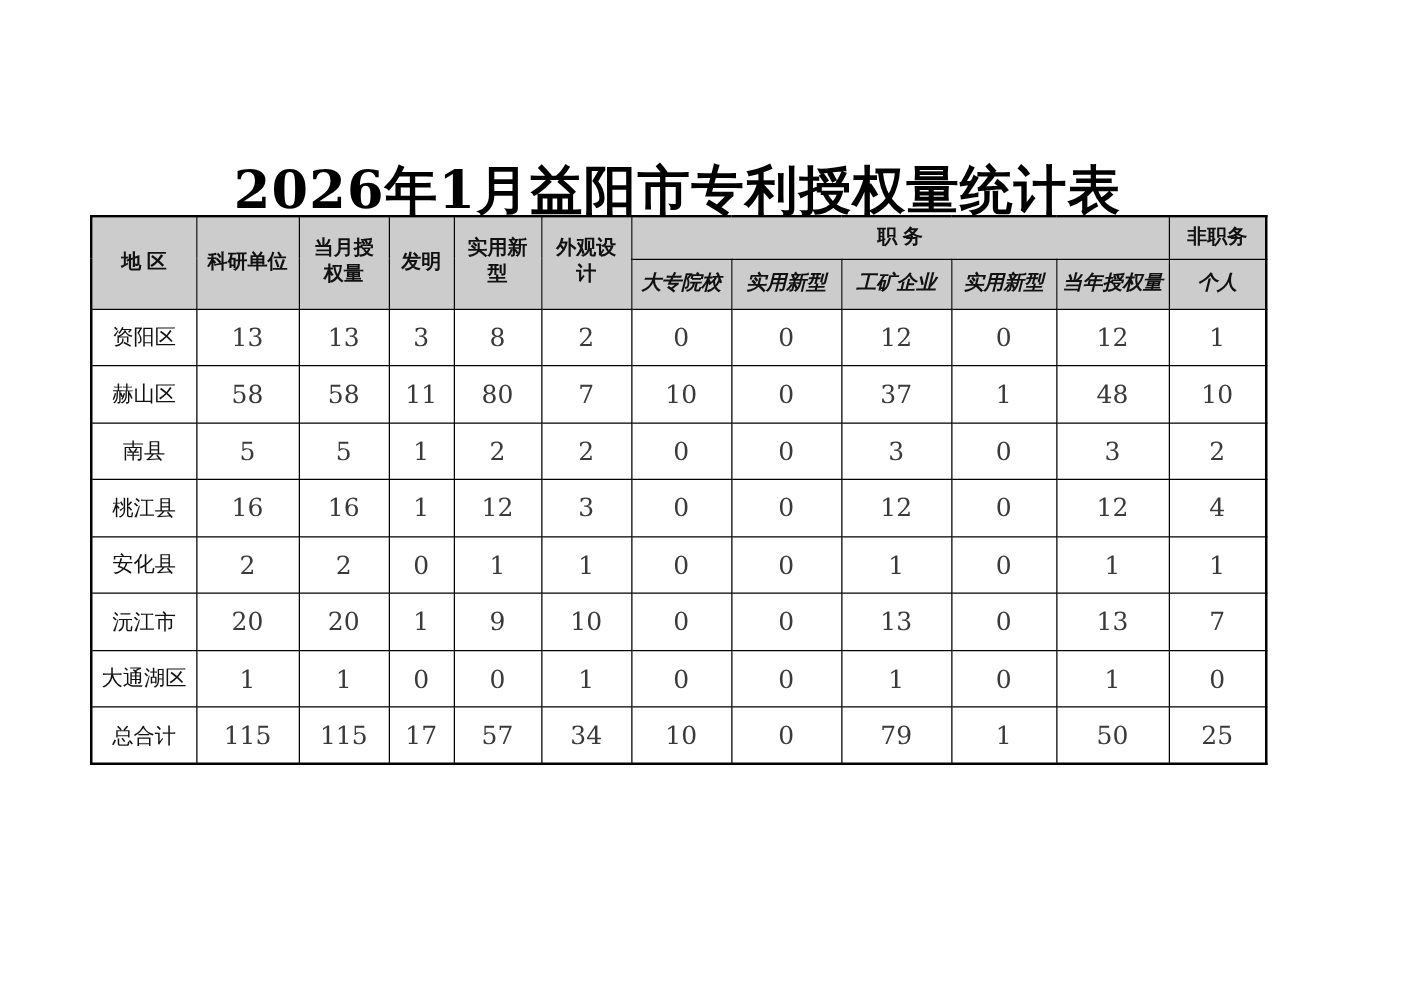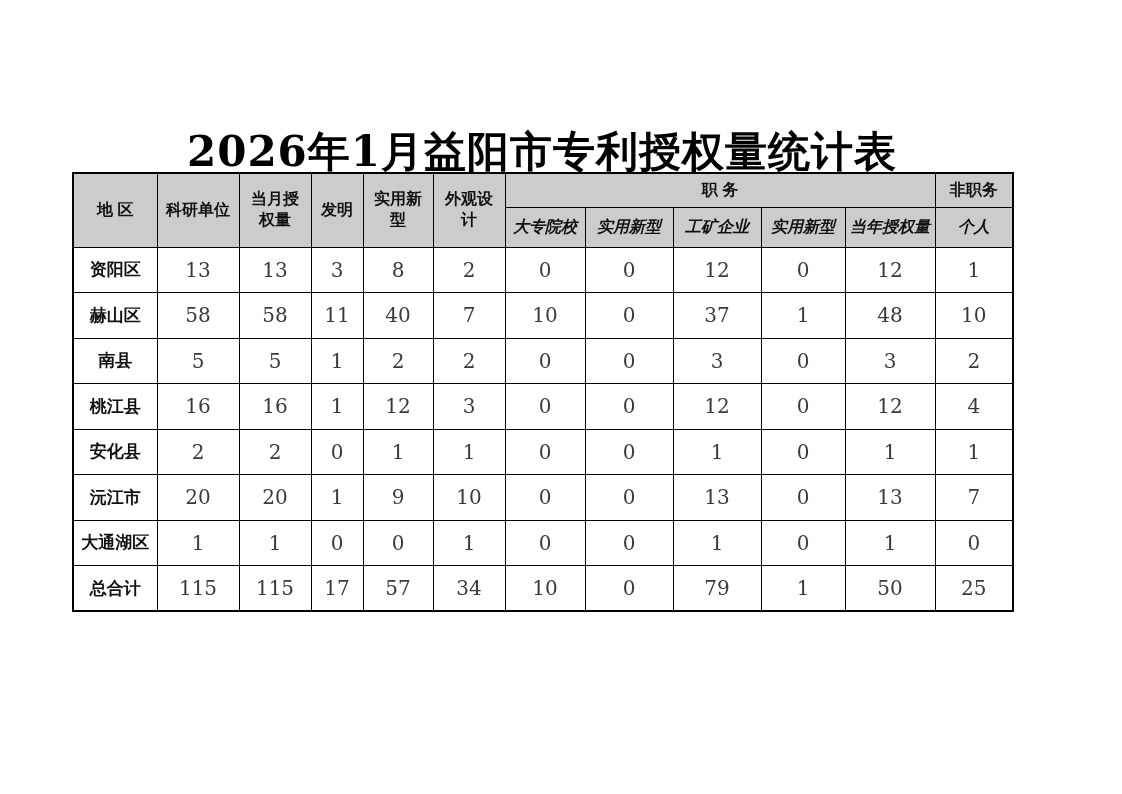--- a/index.html
+++ b/index.html
@@ -44,21 +44,21 @@
     background: #cccccc;
     font-weight: 700;
     font-size: 16px;
     color: #111111;
     line-height: 1.3;
   }
   thead tr.h1 { height: 34px; }
   thead tr.h2 { height: 40px; font-style: italic; }
   tbody tr { height: 45.5px; }
   td.region {
-    font-weight: 700;
+    font-weight: 400;
     font-size: 17px;
     color: #111111;
     white-space: nowrap;
   }
   td.num {
     font-family: "DejaVu Serif", serif;
     font-weight: 400;
     font-size: 20px;
     color: #3a3a3a;
   }
@@ -118,21 +118,21 @@
           <td class="num">12</td>
           <td class="num">0</td>
           <td class="num">12</td>
           <td class="num">1</td>
         </tr>
         <tr>
       <td class="region">赫山区</td>
     <td class="num">58</td>
           <td class="num">58</td>
           <td class="num">11</td>
-          <td class="num">40</td>
+          <td class="num">80</td>
           <td class="num">7</td>
           <td class="num">10</td>
           <td class="num">0</td>
           <td class="num">37</td>
           <td class="num">1</td>
           <td class="num">48</td>
           <td class="num">10</td>
         </tr>
         <tr>
       <td class="region">南县</td>

